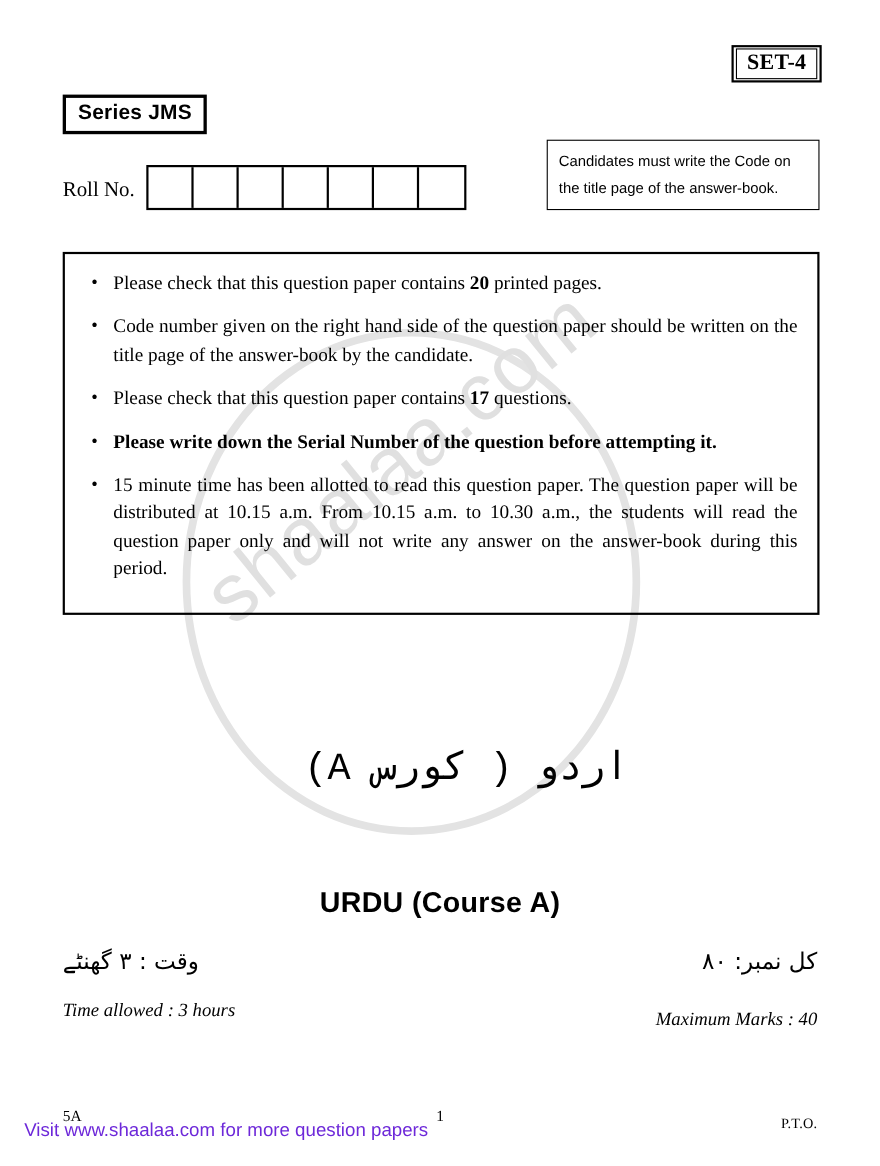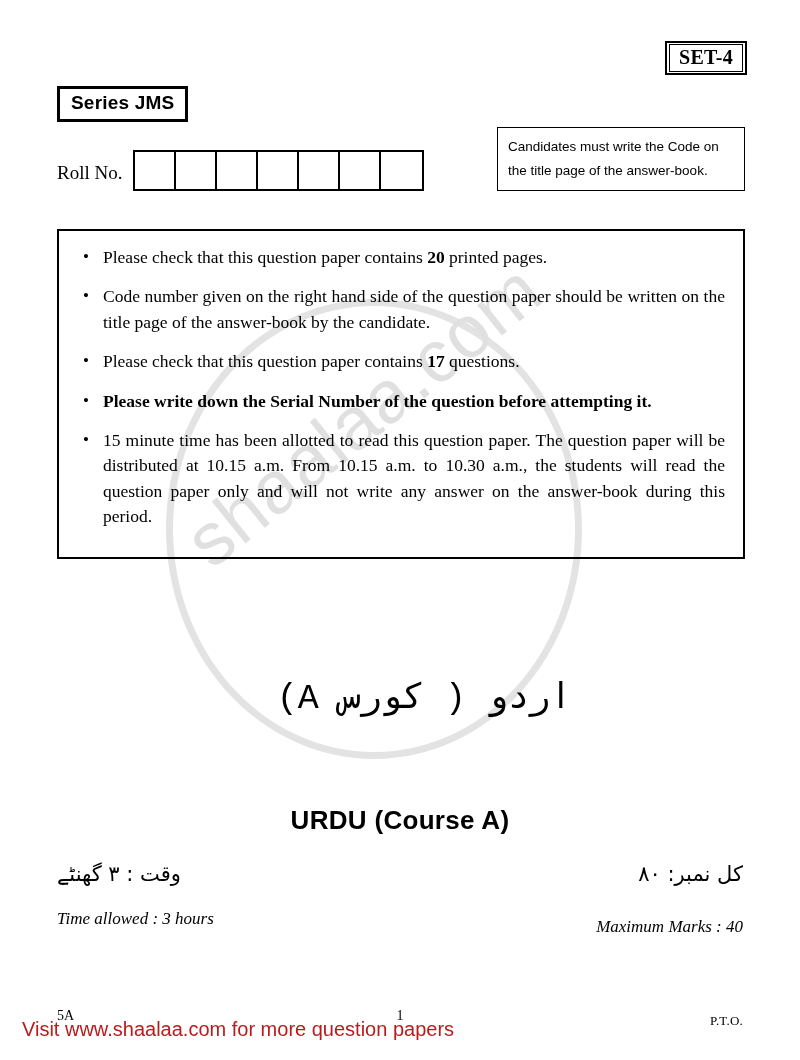--- a/index.html
+++ b/index.html
@@ -272,22 +272,22 @@
     top: 1013px;
     font-family: Liberation Serif, serif;
     font-size: 13px;
     letter-spacing: 0.2px;
   }
   .footer-promo {
     position: absolute;
     left: 22px;
     top: 1018px;
     font-family: "Liberation Sans", sans-serif;
-    font-size: 20px;
-    color: #b91c1c;
+    font-size: 17px;
+    color: #6d28d9;
     z-index: 3;
   }
 </style>
 </head>
 <body>
 
 <div id="watermark-layer">
   <div id="watermark-circle"></div>
   <div id="watermark-text">shaalaa.com</div>
 </div>

